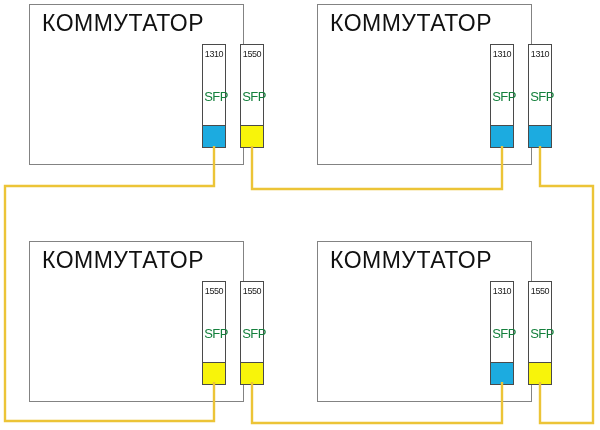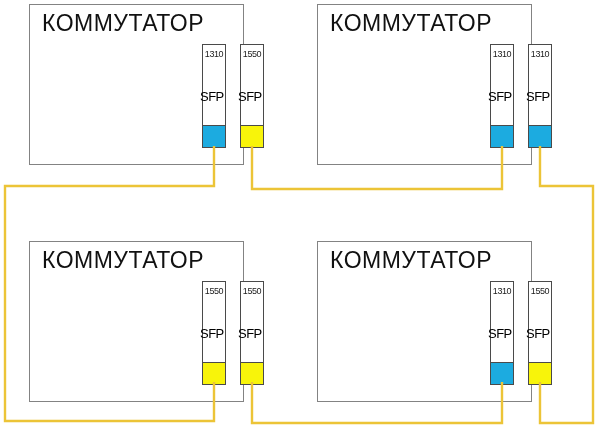--- a/index.html
+++ b/index.html
@@ -50,24 +50,24 @@
     text-align: center;
     font-size: 9px;
     letter-spacing: -0.4px;
     color: #1a1a1a;
     white-space: nowrap;
   }
   .sfp-type {
     position: absolute;
     top: 44px;
     left: -3px; right: -3px;
-    text-align: left;
+    text-align: right;
     font-size: 13px;
     letter-spacing: -0.5px;
-    color: #000000;
+    color: #15803d;
     white-space: nowrap;
   }
   .connector {
     position: absolute;
     left: -1px; right: -1px; bottom: -1px;
     height: 23px;
     box-sizing: border-box;
     border: 1px solid #4a4a4a;
   }
   .cable-layer {

